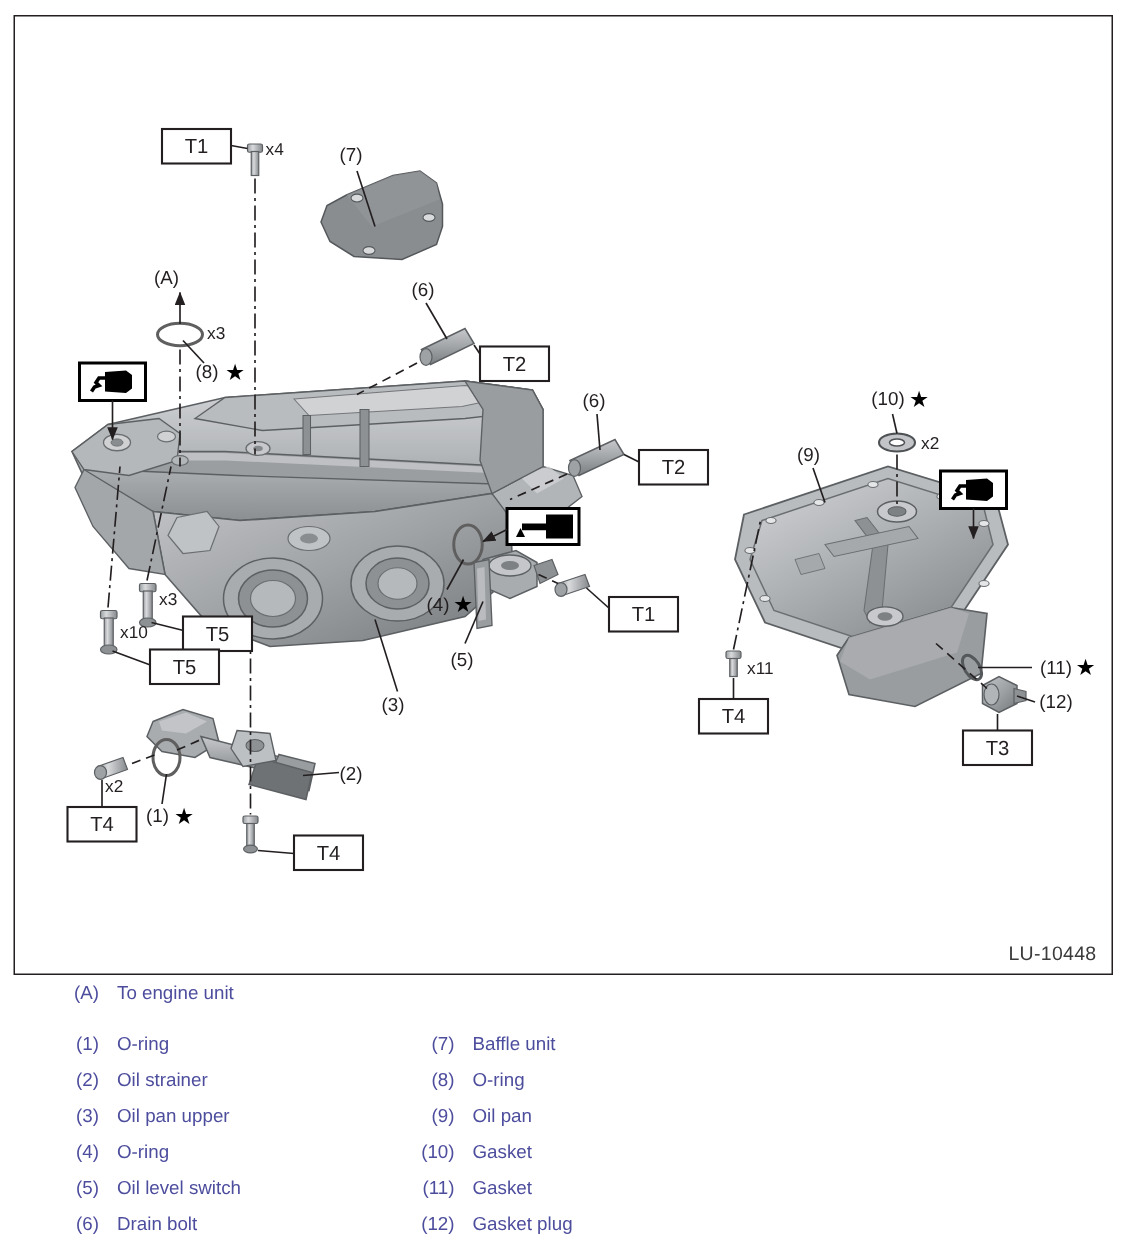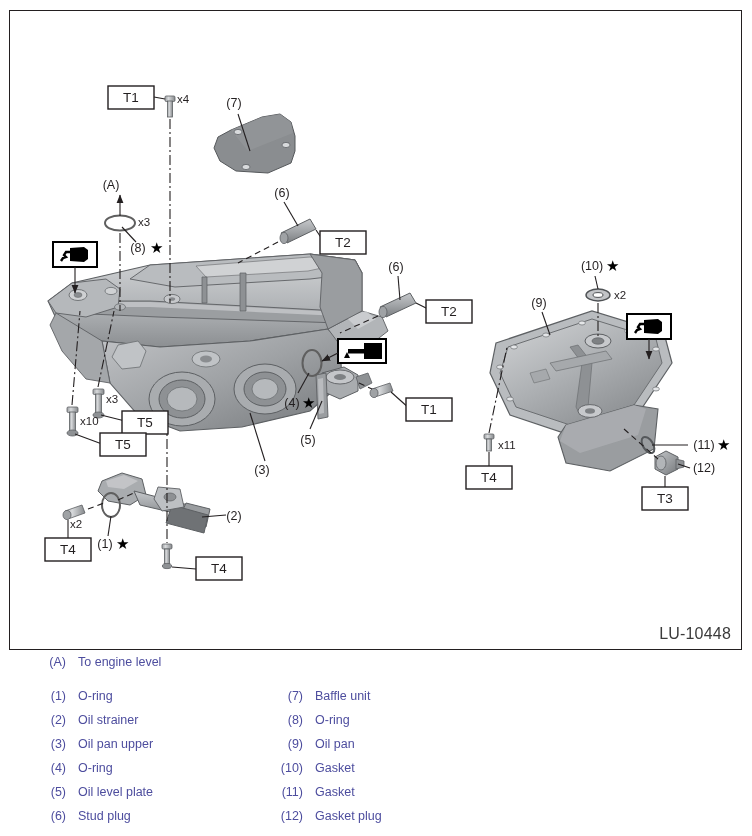--- a/index.html
+++ b/index.html
@@ -37,21 +37,21 @@
     left: 0;
     top: 0;
     width: 733px;
     height: 640px;
     display: block;
   }
   #diagram-id {
     position: absolute;
     right: 10px;
     bottom: 6px;
-    font-size: 16px;
+    font-size: 13px;
     color: #3b3b3b;
     letter-spacing: .2px;
     font-family: "Liberation Sans", sans-serif;
   }
 
   
   #legend {
     position: absolute;
     left: 0;
     top: 655px;
@@ -468,45 +468,45 @@
       <text class="lbl" x="694" y="461" text-anchor="middle">(12)</text>
     </svg>
 
     <div id="diagram-id">LU-10448</div>
   </div>
 
   <div id="legend">
     <div class="legend-col" id="legend-col-left">
       <div class="legend-row">
         <span class="legend-key">(A)</span>
-        <span class="legend-val">To engine level</span>
+        <span class="legend-val">To engine unit</span>
       </div>
       <div class="legend-row" style="margin-top:10px">
         <span class="legend-key">(1)</span>
         <span class="legend-val">O-ring</span>
       </div>
       <div class="legend-row">
         <span class="legend-key">(2)</span>
         <span class="legend-val">Oil strainer</span>
       </div>
       <div class="legend-row">
         <span class="legend-key">(3)</span>
         <span class="legend-val">Oil pan upper</span>
       </div>
       <div class="legend-row">
         <span class="legend-key">(4)</span>
         <span class="legend-val">O-ring</span>
       </div>
       <div class="legend-row">
         <span class="legend-key">(5)</span>
-        <span class="legend-val">Oil level plate</span>
+        <span class="legend-val">Oil level switch</span>
       </div>
       <div class="legend-row">
         <span class="legend-key">(6)</span>
-        <span class="legend-val">Stud plug</span>
+        <span class="legend-val">Drain bolt</span>
       </div>
     </div>
 
     <div class="legend-col" id="legend-col-right">
       <div class="legend-row" style="margin-top:34px">
         <span class="legend-key">(7)</span>
         <span class="legend-val">Baffle unit</span>
       </div>
       <div class="legend-row">
         <span class="legend-key">(8)</span>

